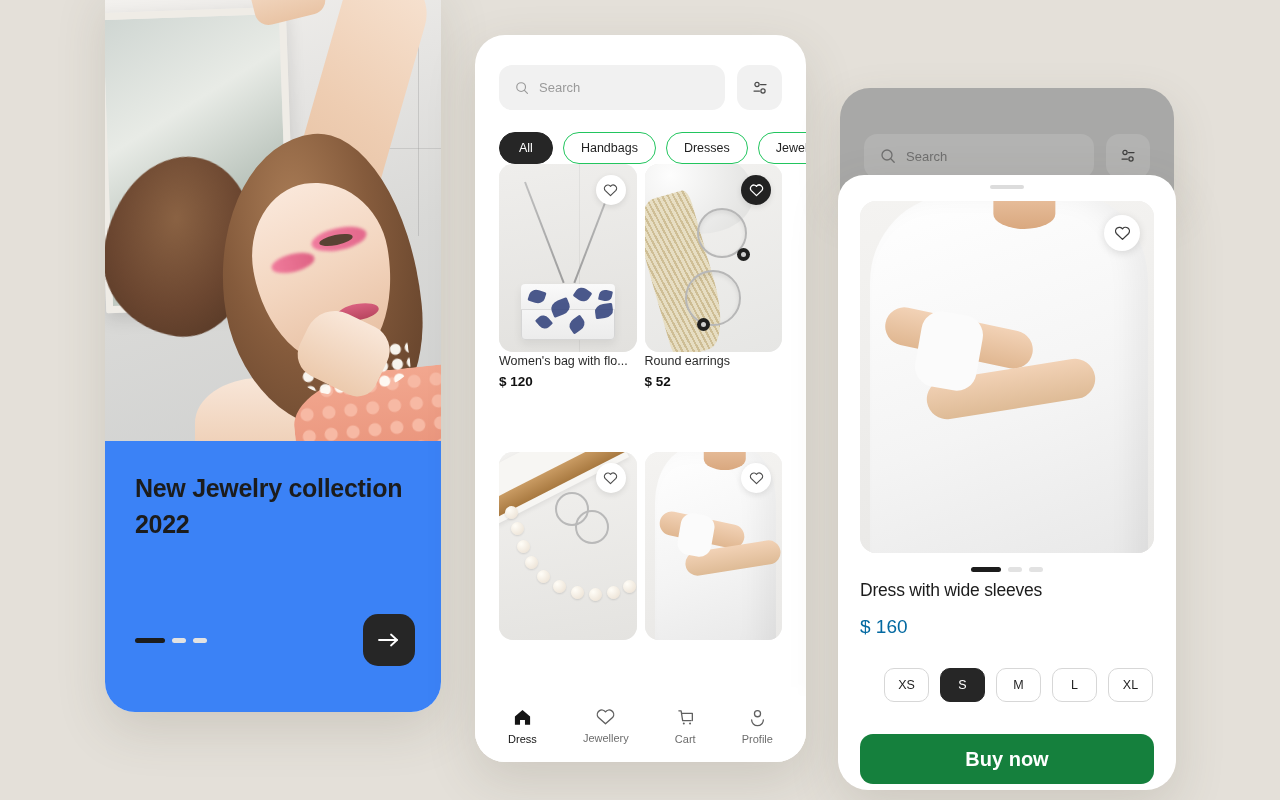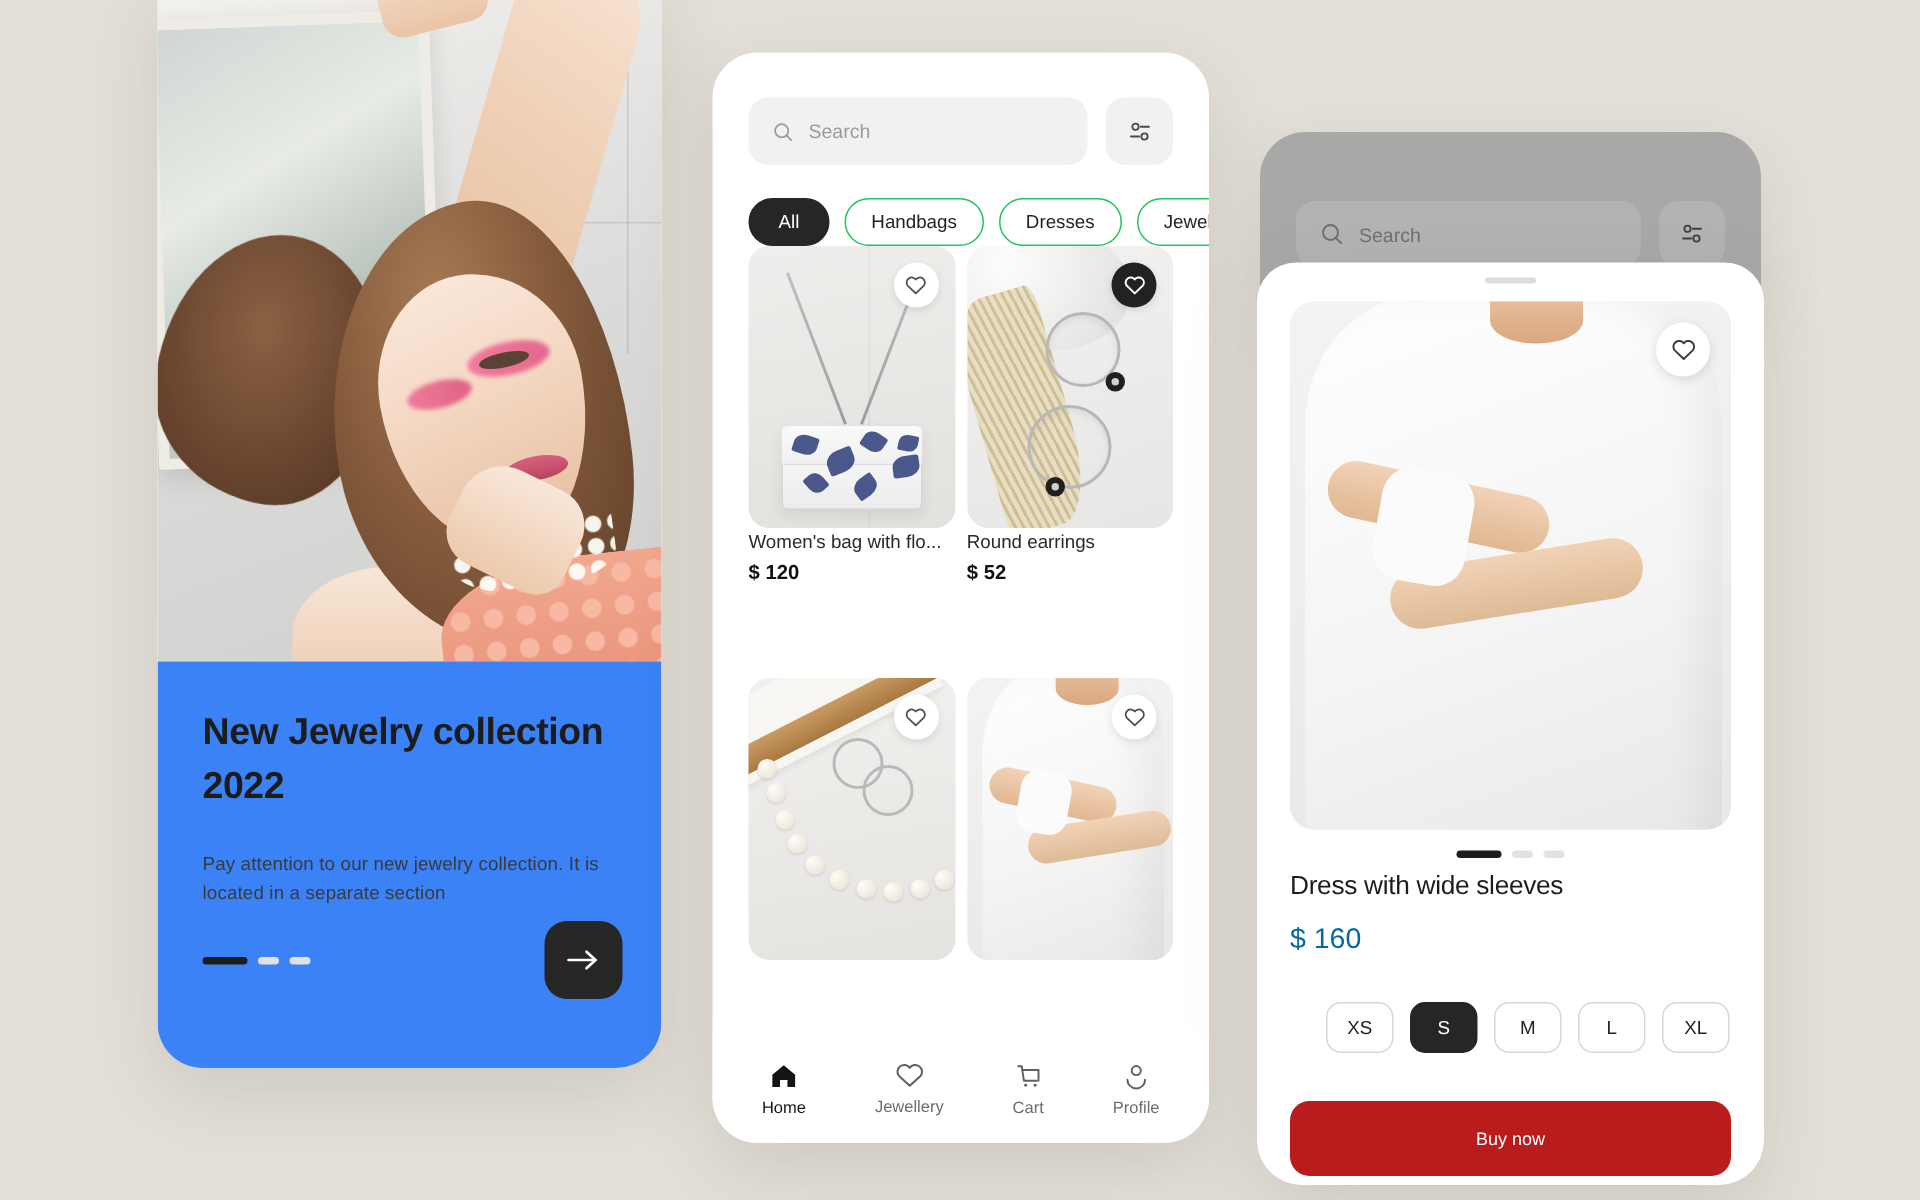--- a/index.html
+++ b/index.html
@@ -424,23 +424,23 @@
   .size {
     width: 45px; height: 34px; border-radius: 10px;
     border: 1px solid #d7d7d7; background: #fff;
     font-size: 12.5px; color: #1f1f1f; cursor: pointer;
     display: flex; align-items: center; justify-content: center;
     font-family: "Liberation Sans", sans-serif;
   }
   .size.active { background: #262626; color: #fff; border-color: #262626; }
   .buy-btn {
     margin-top: 32px; width: 100%; height: 50px;
-    background: #b91c1c; color: #fff; border: none;
+    background: #15803d; color: #fff; border: none;
     border-radius: 13px; cursor: pointer;
-    font-size: 12px; font-weight: 400;
+    font-size: 20px; font-weight: 700;
     font-family: "Liberation Sans", sans-serif;
   }
 </style>
 </head>
 <body>
 
 <div class="stage">
 
   <div class="phone" id="phone-left">
 
@@ -459,21 +459,20 @@
       <div class="eye-sh2"></div>
       <div class="eye"></div>
       <div class="lips"></div>
       <div class="knit"></div>
       <div class="pearls"></div>
       <div class="hand2"></div>
     </div>
 
     <div class="left-body">
       <div class="left-title">New Jewelry collection 2022</div>
-      <div class="left-desc">Pay attention to our new jewelry collection. It is located in a separate section</div>
 
       <div class="left-footer">
         <div class="dots">
           <span class="dot active"></span>
           <span class="dot"></span>
           <span class="dot"></span>
         </div>
         <button class="next-btn">
           <svg width="24" height="16" viewBox="0 0 24 16">
             <line x1="2" y1="8" x2="20" y2="8" stroke="#fff" stroke-width="1.8" stroke-linecap="round"></line>
@@ -608,21 +607,21 @@
         <div class="pname"></div>
         <div class="pprice"></div>
       </div>
     </div>
 
     <div class="tabbar">
       <button class="tab active">
         <svg width="19" height="19" viewBox="0 0 20 20">
           <path d="M10 2.2 L18 9 V17.6 H12.6 V12.6 H7.4 V17.6 H2 V9 Z" fill="#141414"></path>
         </svg>
-        <span>Home</span>
+        <span>Dress</span>
       </button>
       <button class="tab">
         <svg width="19" height="18" viewBox="0 0 20 18">
           <path d="M10 16.2 L2.3 9.2 A4.4 4.4 0 0 1 10 3.6 A4.4 4.4 0 0 1 17.7 9.2 Z" fill="none" stroke="#5f5f5f" stroke-width="1.4" stroke-linejoin="round"></path>
         </svg>
         <span>Jewellery</span>
       </button>
       <button class="tab">
         <svg width="19" height="19" viewBox="0 0 20 20">
           <path d="M3 3 H5.4 L7 13.2 H16" fill="none" stroke="#5f5f5f" stroke-width="1.35" stroke-linecap="round" stroke-linejoin="round"></path>

